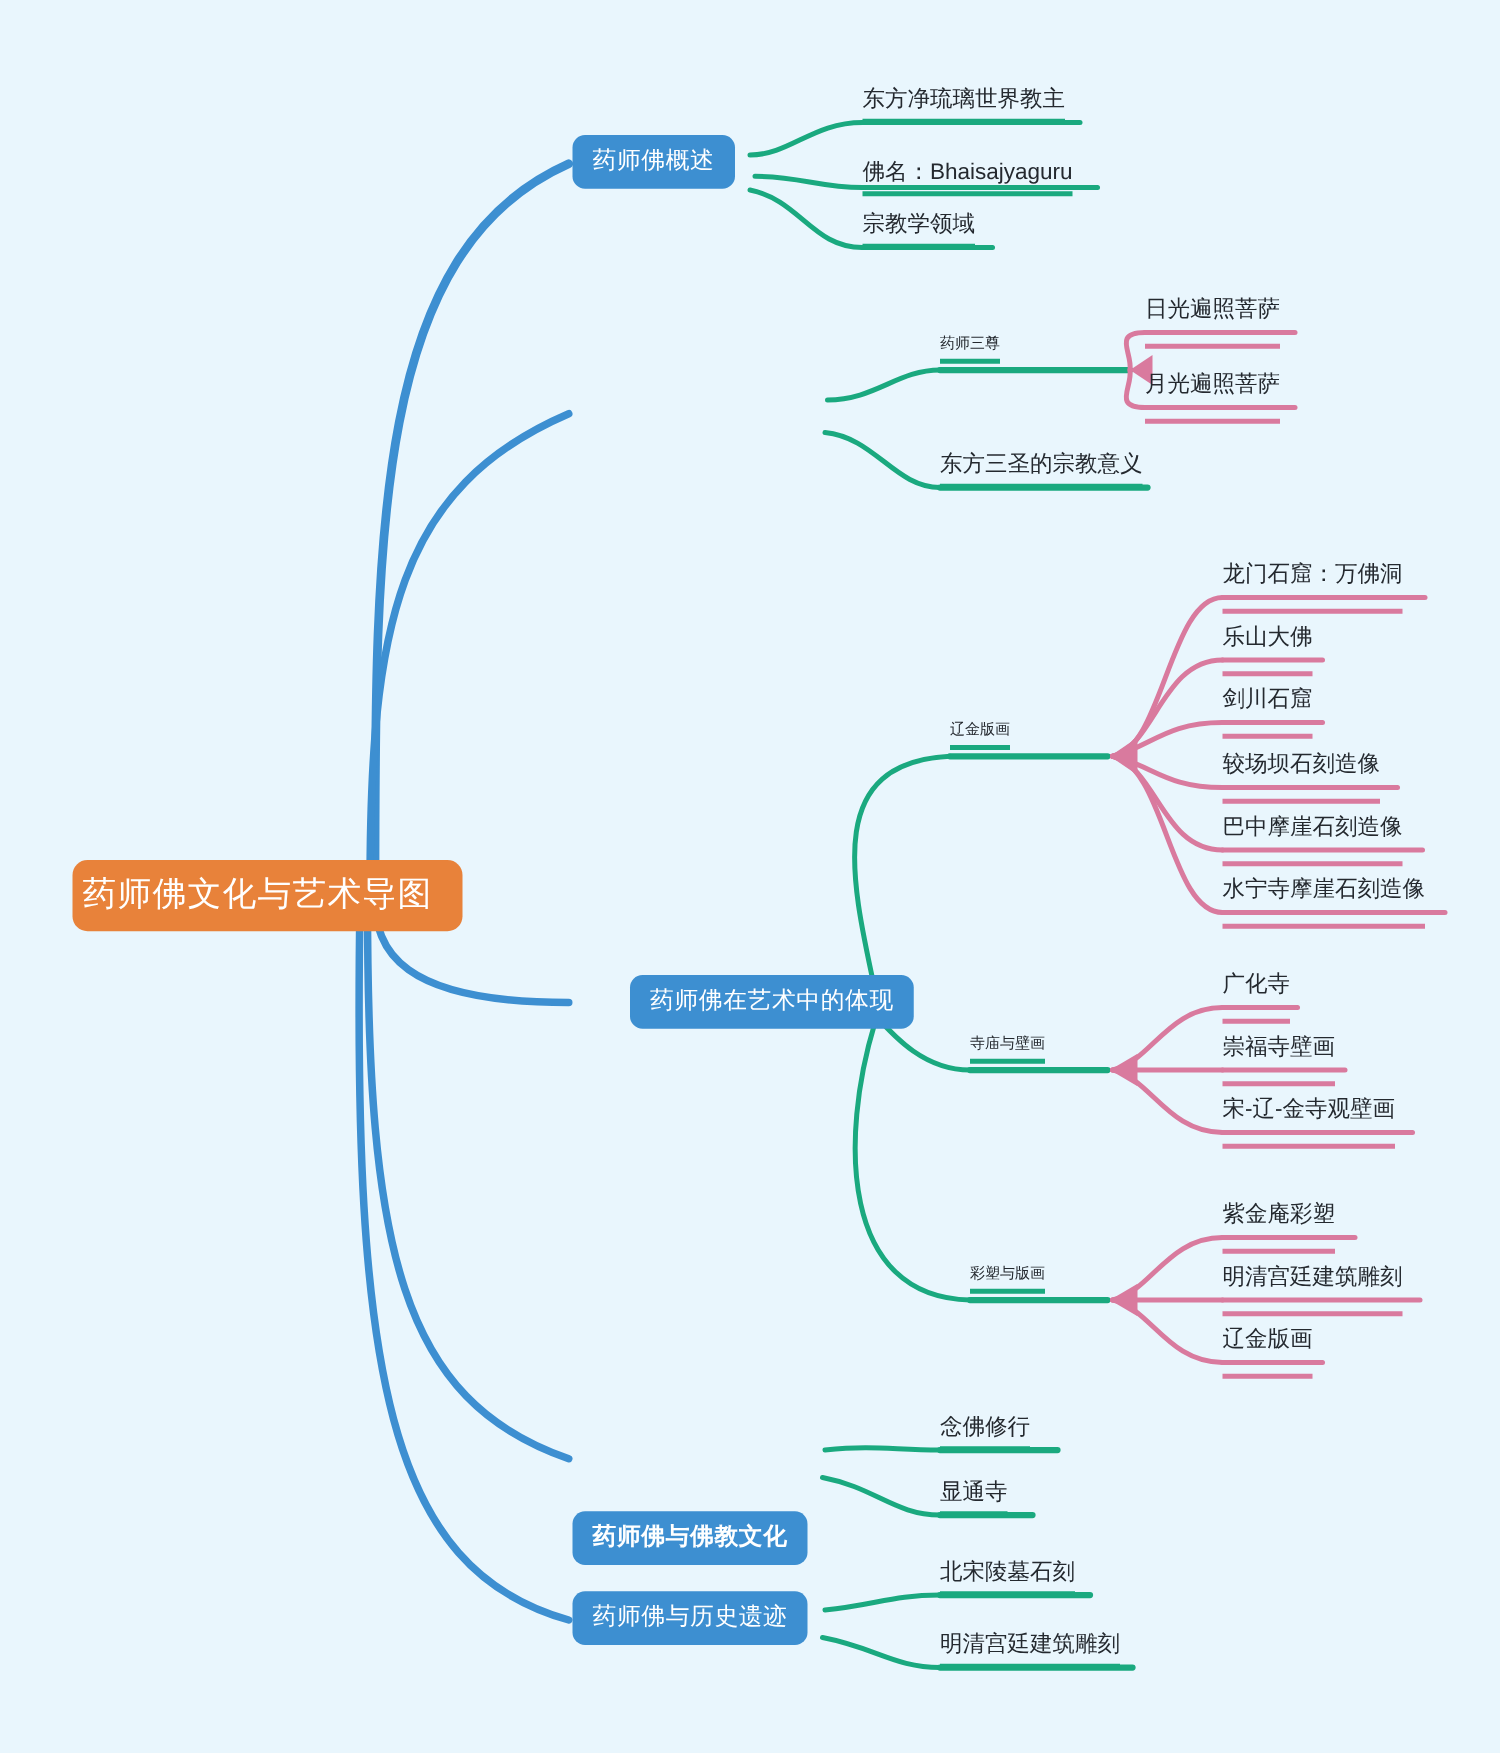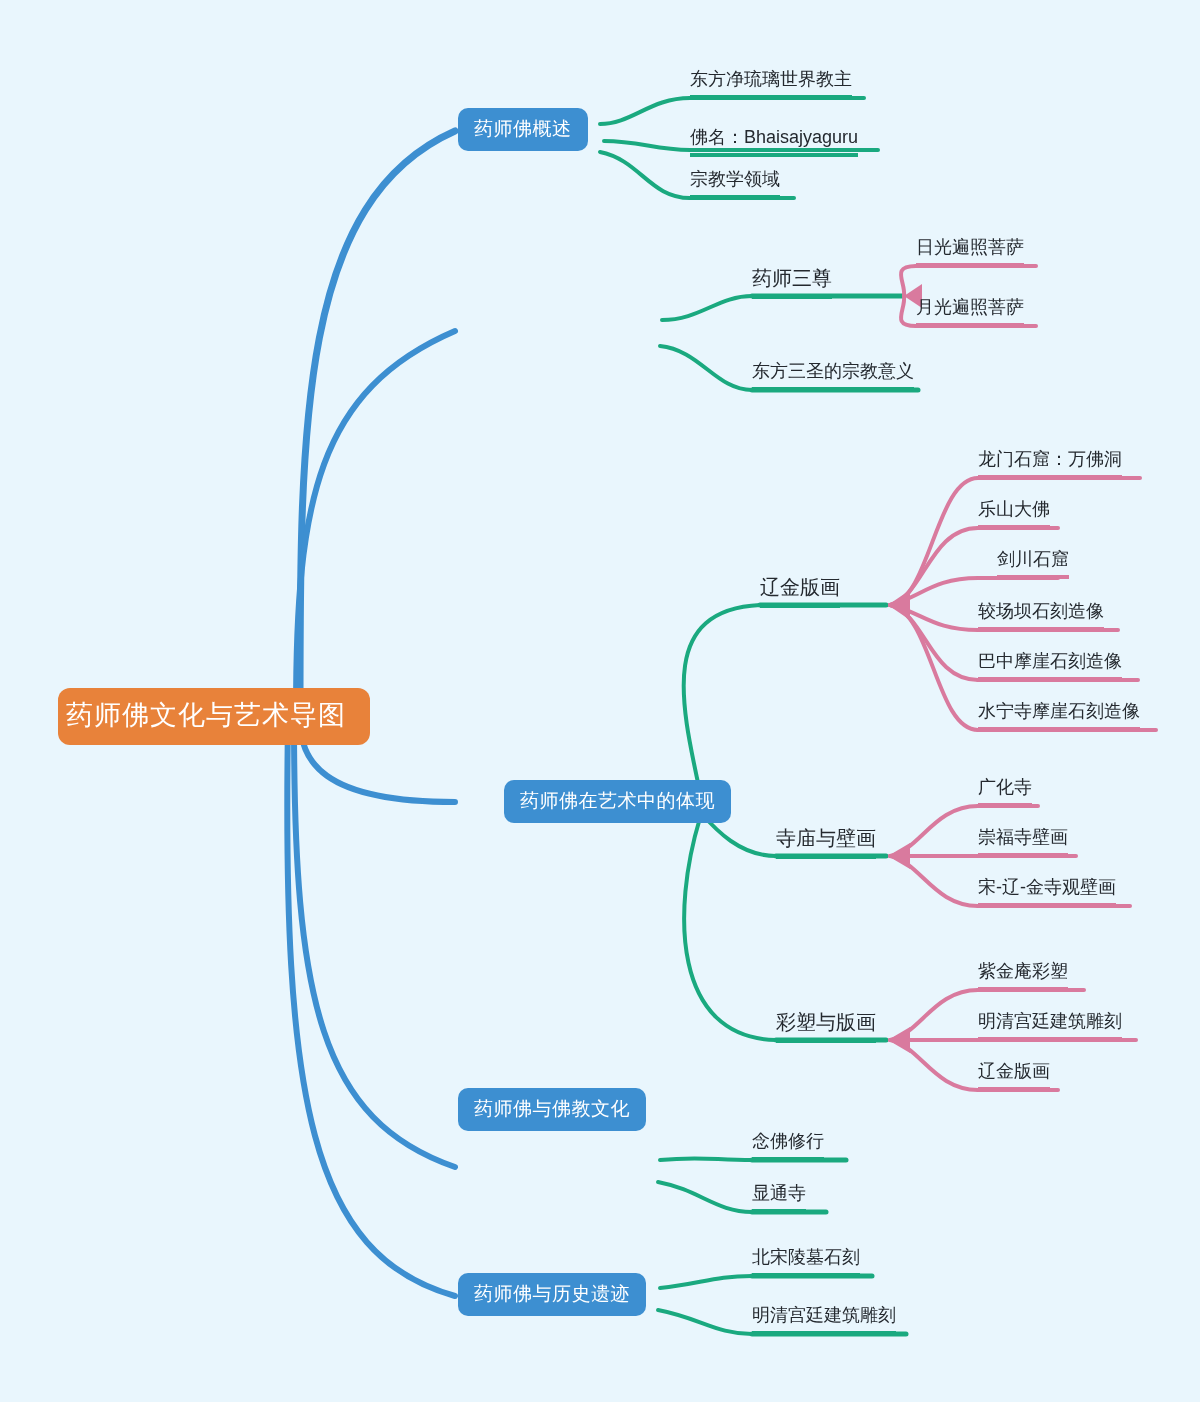--- a/index.html
+++ b/index.html
@@ -45,37 +45,37 @@
     background: #3d8fd1;
     color: #ffffff;
     border-radius: 10px;
     font-size: 19px;
     line-height: 1;
     padding: 11px 16px 13px 16px;
     letter-spacing: 0.5px;
   }
   .node-sub {
     color: #24292f;
-    font-size: 20px;
+    font-size: 12px;
     line-height: 1;
     padding: 0 0 7px 0;
     border-bottom: 4px solid #1aa97f;
   }
   .node-leaf-green {
     color: #24292f;
     font-size: 18px;
     line-height: 1;
     padding: 0 0 7px 0;
     border-bottom: 4px solid #1aa97f;
   }
   .node-leaf-pink {
     color: #24292f;
     font-size: 18px;
     line-height: 1;
-    padding: 0 0 7px 0;
+    padding: 0 0 19px 0;
     border-bottom: 4px solid #d97a9e;
   }
 </style>
 </head>
 <body>
 
 <div id="mindmap-root">
 
   <svg class="edges" viewBox="0 0 1200 1402">
 
@@ -186,36 +186,36 @@
   <div class="node node-sub" style="left:752px; top:268px;">药师三尊</div>
   <div class="node node-leaf-pink" style="left:916px; top:238px;">日光遍照菩萨</div>
   <div class="node node-leaf-pink" style="left:916px; top:298px;">月光遍照菩萨</div>
   <div class="node node-leaf-green" style="left:752px; top:362px;">东方三圣的宗教意义</div>
 
   <div class="node node-branch" style="left:458px; top:780px;margin-left:46px;">药师佛在艺术中的体现</div>
 
   <div class="node node-sub" style="left:760px; top:577px;">辽金版画</div>
   <div class="node node-leaf-pink" style="left:978px; top:450px;">龙门石窟：万佛洞</div>
   <div class="node node-leaf-pink" style="left:978px; top:500px;">乐山大佛</div>
-  <div class="node node-leaf-pink" style="left:978px; top:550px;margin-left:19px;">剑川石窟</div>
+  <div class="node node-leaf-pink" style="left:978px; top:550px;">剑川石窟</div>
   <div class="node node-leaf-pink" style="left:978px; top:602px;">较场坝石刻造像</div>
   <div class="node node-leaf-pink" style="left:978px; top:652px;">巴中摩崖石刻造像</div>
   <div class="node node-leaf-pink" style="left:978px; top:702px;">水宁寺摩崖石刻造像</div>
 
   <div class="node node-sub" style="left:776px; top:828px;">寺庙与壁画</div>
   <div class="node node-leaf-pink" style="left:978px; top:778px;">广化寺</div>
   <div class="node node-leaf-pink" style="left:978px; top:828px;">崇福寺壁画</div>
   <div class="node node-leaf-pink" style="left:978px; top:878px;">宋-辽-金寺观壁画</div>
 
   <div class="node node-sub" style="left:776px; top:1012px;">彩塑与版画</div>
   <div class="node node-leaf-pink" style="left:978px; top:962px;">紫金庵彩塑</div>
   <div class="node node-leaf-pink" style="left:978px; top:1012px;">明清宫廷建筑雕刻</div>
   <div class="node node-leaf-pink" style="left:978px; top:1062px;">辽金版画</div>
 
-  <div class="node node-branch" style="left:458px; top:1088px;">药师佛与佛教文化</div>
+  <div class="node node-branch" style="left:458px; top:1209px;font-weight:bold;">药师佛与佛教文化</div>
   <div class="node node-leaf-green" style="left:752px; top:1132px;">念佛修行</div>
   <div class="node node-leaf-green" style="left:752px; top:1184px;">显通寺</div>
 
   <div class="node node-branch" style="left:458px; top:1273px;">药师佛与历史遗迹</div>
   <div class="node node-leaf-green" style="left:752px; top:1248px;">北宋陵墓石刻</div>
   <div class="node node-leaf-green" style="left:752px; top:1306px;">明清宫廷建筑雕刻</div>
 
 </div>
 
 </body></html>

